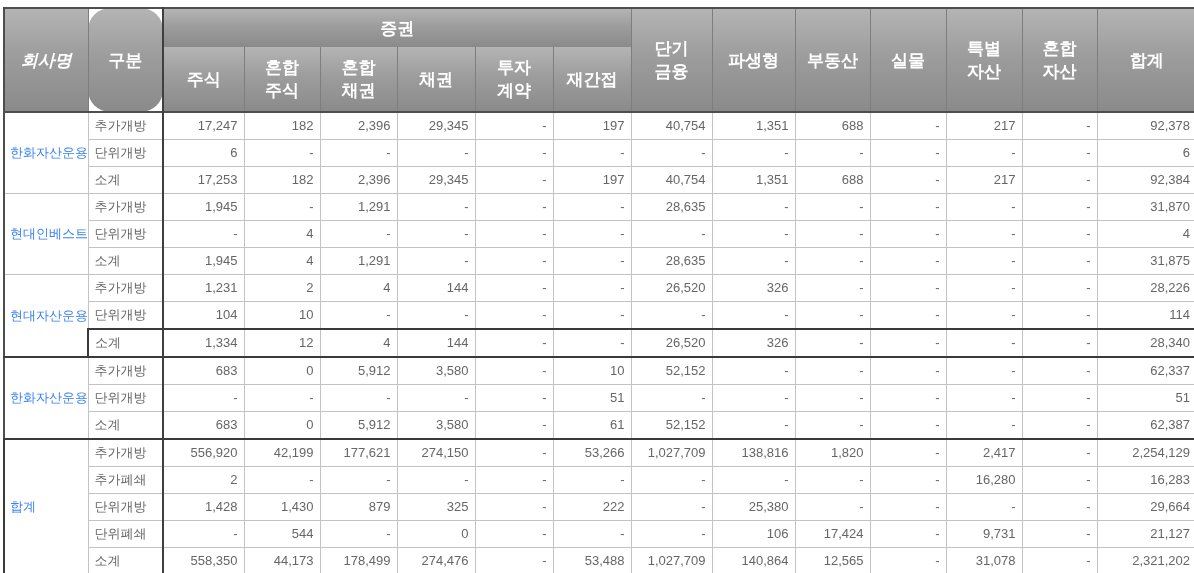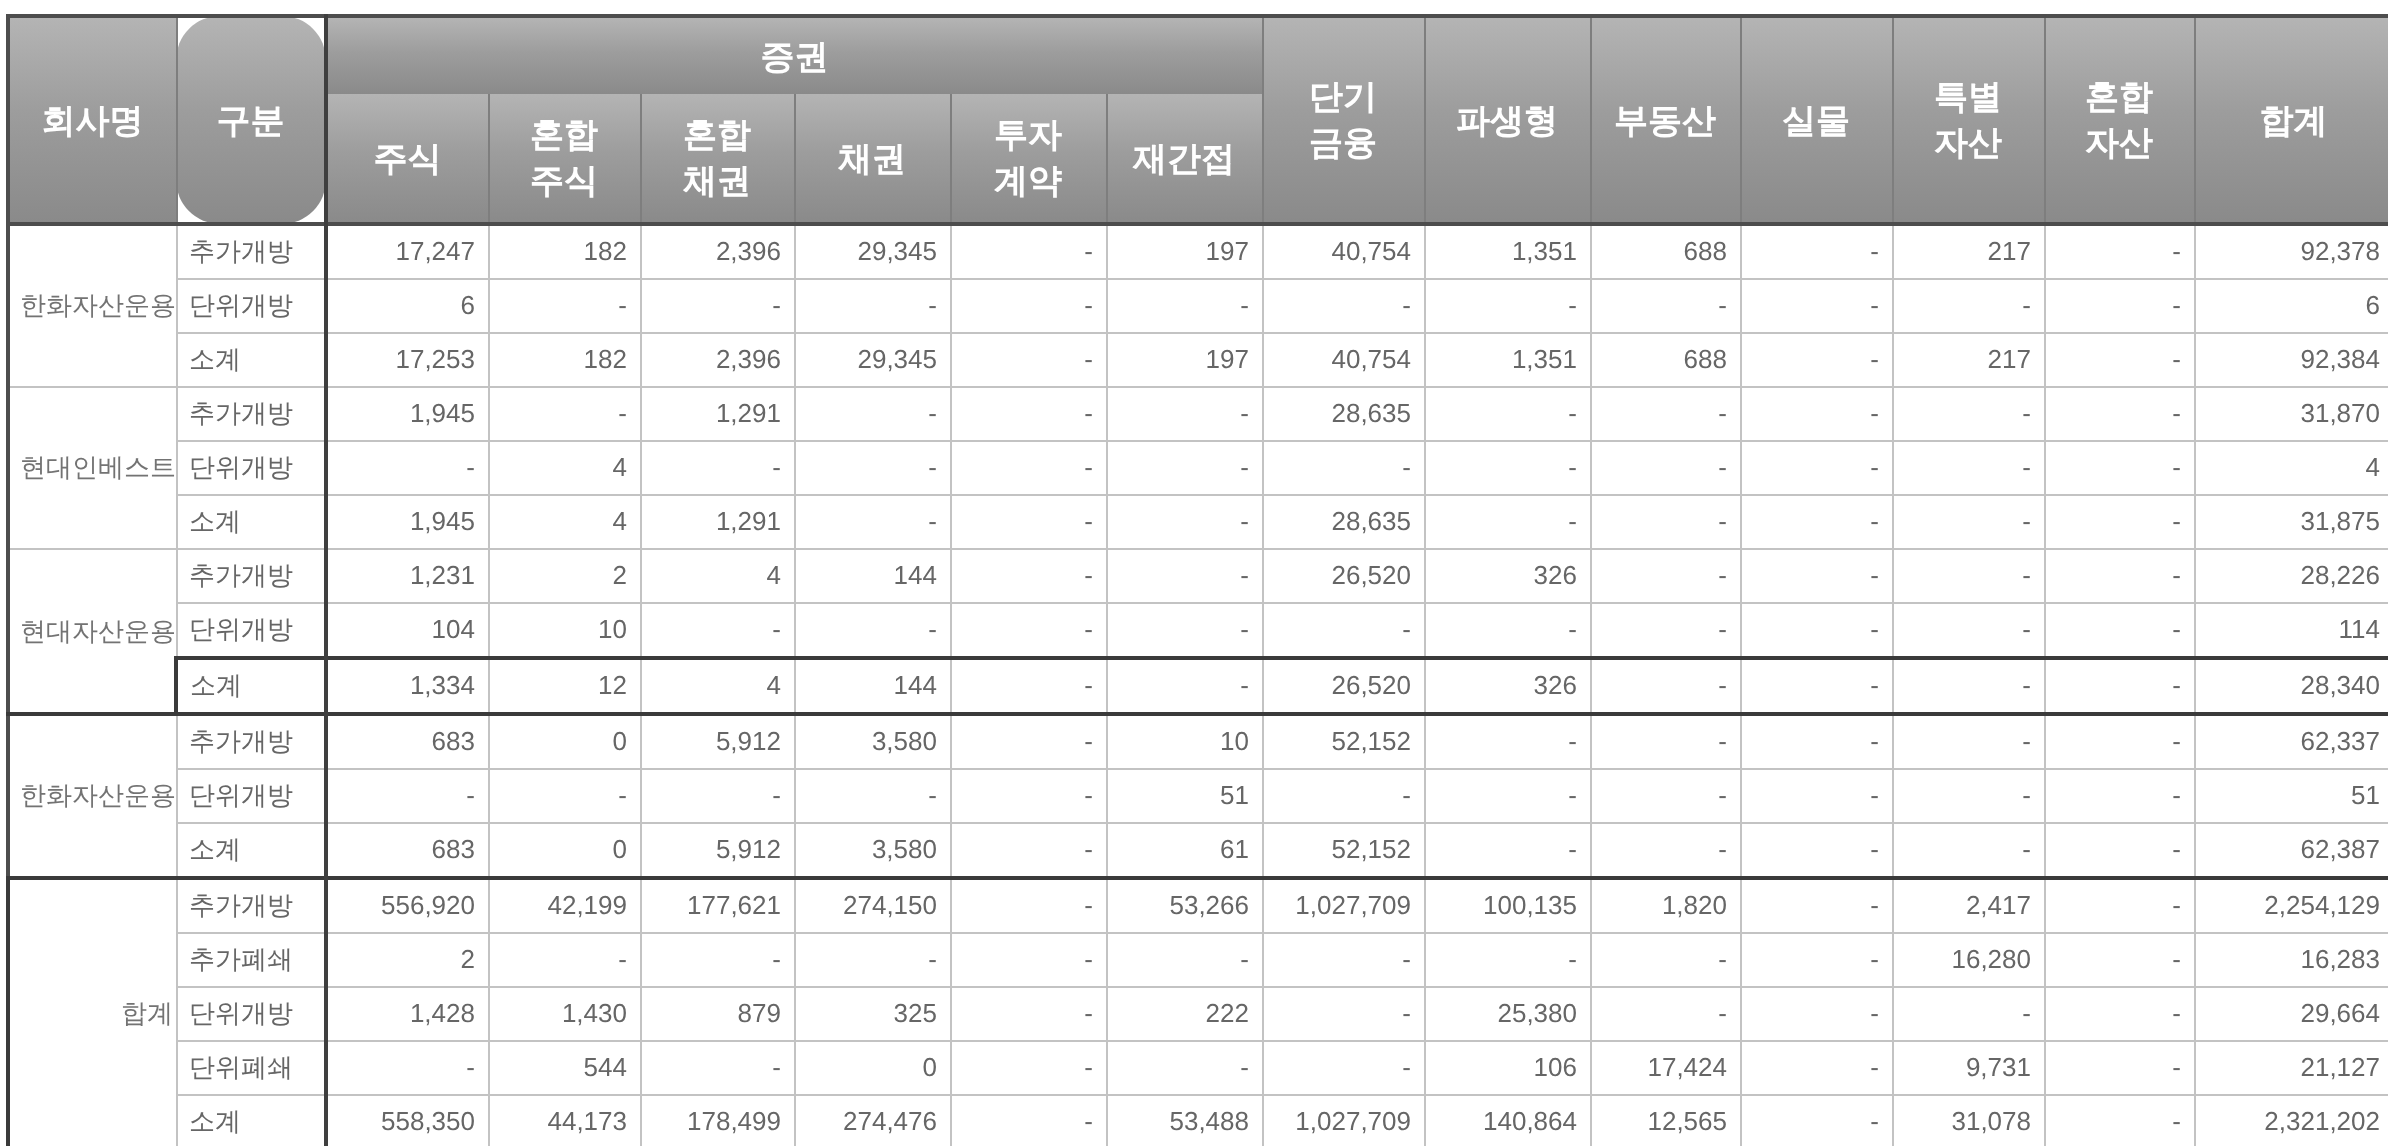--- a/index.html
+++ b/index.html
@@ -12,32 +12,32 @@
     border-collapse:collapse;table-layout:fixed;width:1188px;
     font-size:13px;color:#666;
     border:2px solid #4d4d4d;border-bottom:4px solid #1e1e1e;
   }
   th{
     background:linear-gradient(180deg,#b4b4b4 0%,#9d9d9d 45%,#8a8a8a 100%);
     color:#fff;font-weight:bold;text-align:center;vertical-align:middle;
     white-space:pre-line;font-size:17px;padding:2px 1px;
     border-left:1px solid #7e7e7e;
   }
-  thead tr:first-child th:first-child{border-left:none;}
+  thead tr:first-child th:first-child{border-left:none;font-style:italic;}
   thead{border-bottom:2px solid #4d4d4d;}
   tr.h1 th{height:34px;}
   tr.h2 th{height:60px;}
   th.sep-r{border-right:2px solid #3f3f3f;border-radius:22px;}
   td{
     border:1px solid #c3c3c3;padding:0 6px;text-align:right;
     vertical-align:middle;height:26px;line-height:26px;
     white-space:nowrap;overflow:hidden;
   }
   td.company{
-    text-align:right;color:#737373;padding:0 1px 0 5px;
+    text-align:left;color:#3b82f6;padding:0 1px 0 5px;
   }
   td.rowlabel{
     text-align:left;border-right:2px solid #3f3f3f;
   }
   tbody.group{border-top:1px solid #979797;}
   tr.hl-row{border-top:2px solid #3a3a3a;border-bottom:2px solid #3a3a3a;}
   tr.hl-row td.rowlabel{border-left:2px solid #3a3a3a;}
   tbody.boxed{border:2px solid #3a3a3a;}
 </style>
 </head>
@@ -298,21 +298,21 @@
         <tr>
           <td class="company" rowspan="5">합계</td>
           <td class="rowlabel">추가개방</td>
           <td class="num">556,920</td>
           <td class="num">42,199</td>
           <td class="num">177,621</td>
           <td class="num">274,150</td>
           <td class="num">-</td>
           <td class="num">53,266</td>
           <td class="num">1,027,709</td>
-          <td class="num">100,135</td>
+          <td class="num">138,816</td>
           <td class="num">1,820</td>
           <td class="num">-</td>
           <td class="num">2,417</td>
           <td class="num">-</td>
           <td class="num">2,254,129</td>
         </tr>
         <tr>
           <td class="rowlabel">추가폐쇄</td>
           <td class="num">2</td>
           <td class="num">-</td>

